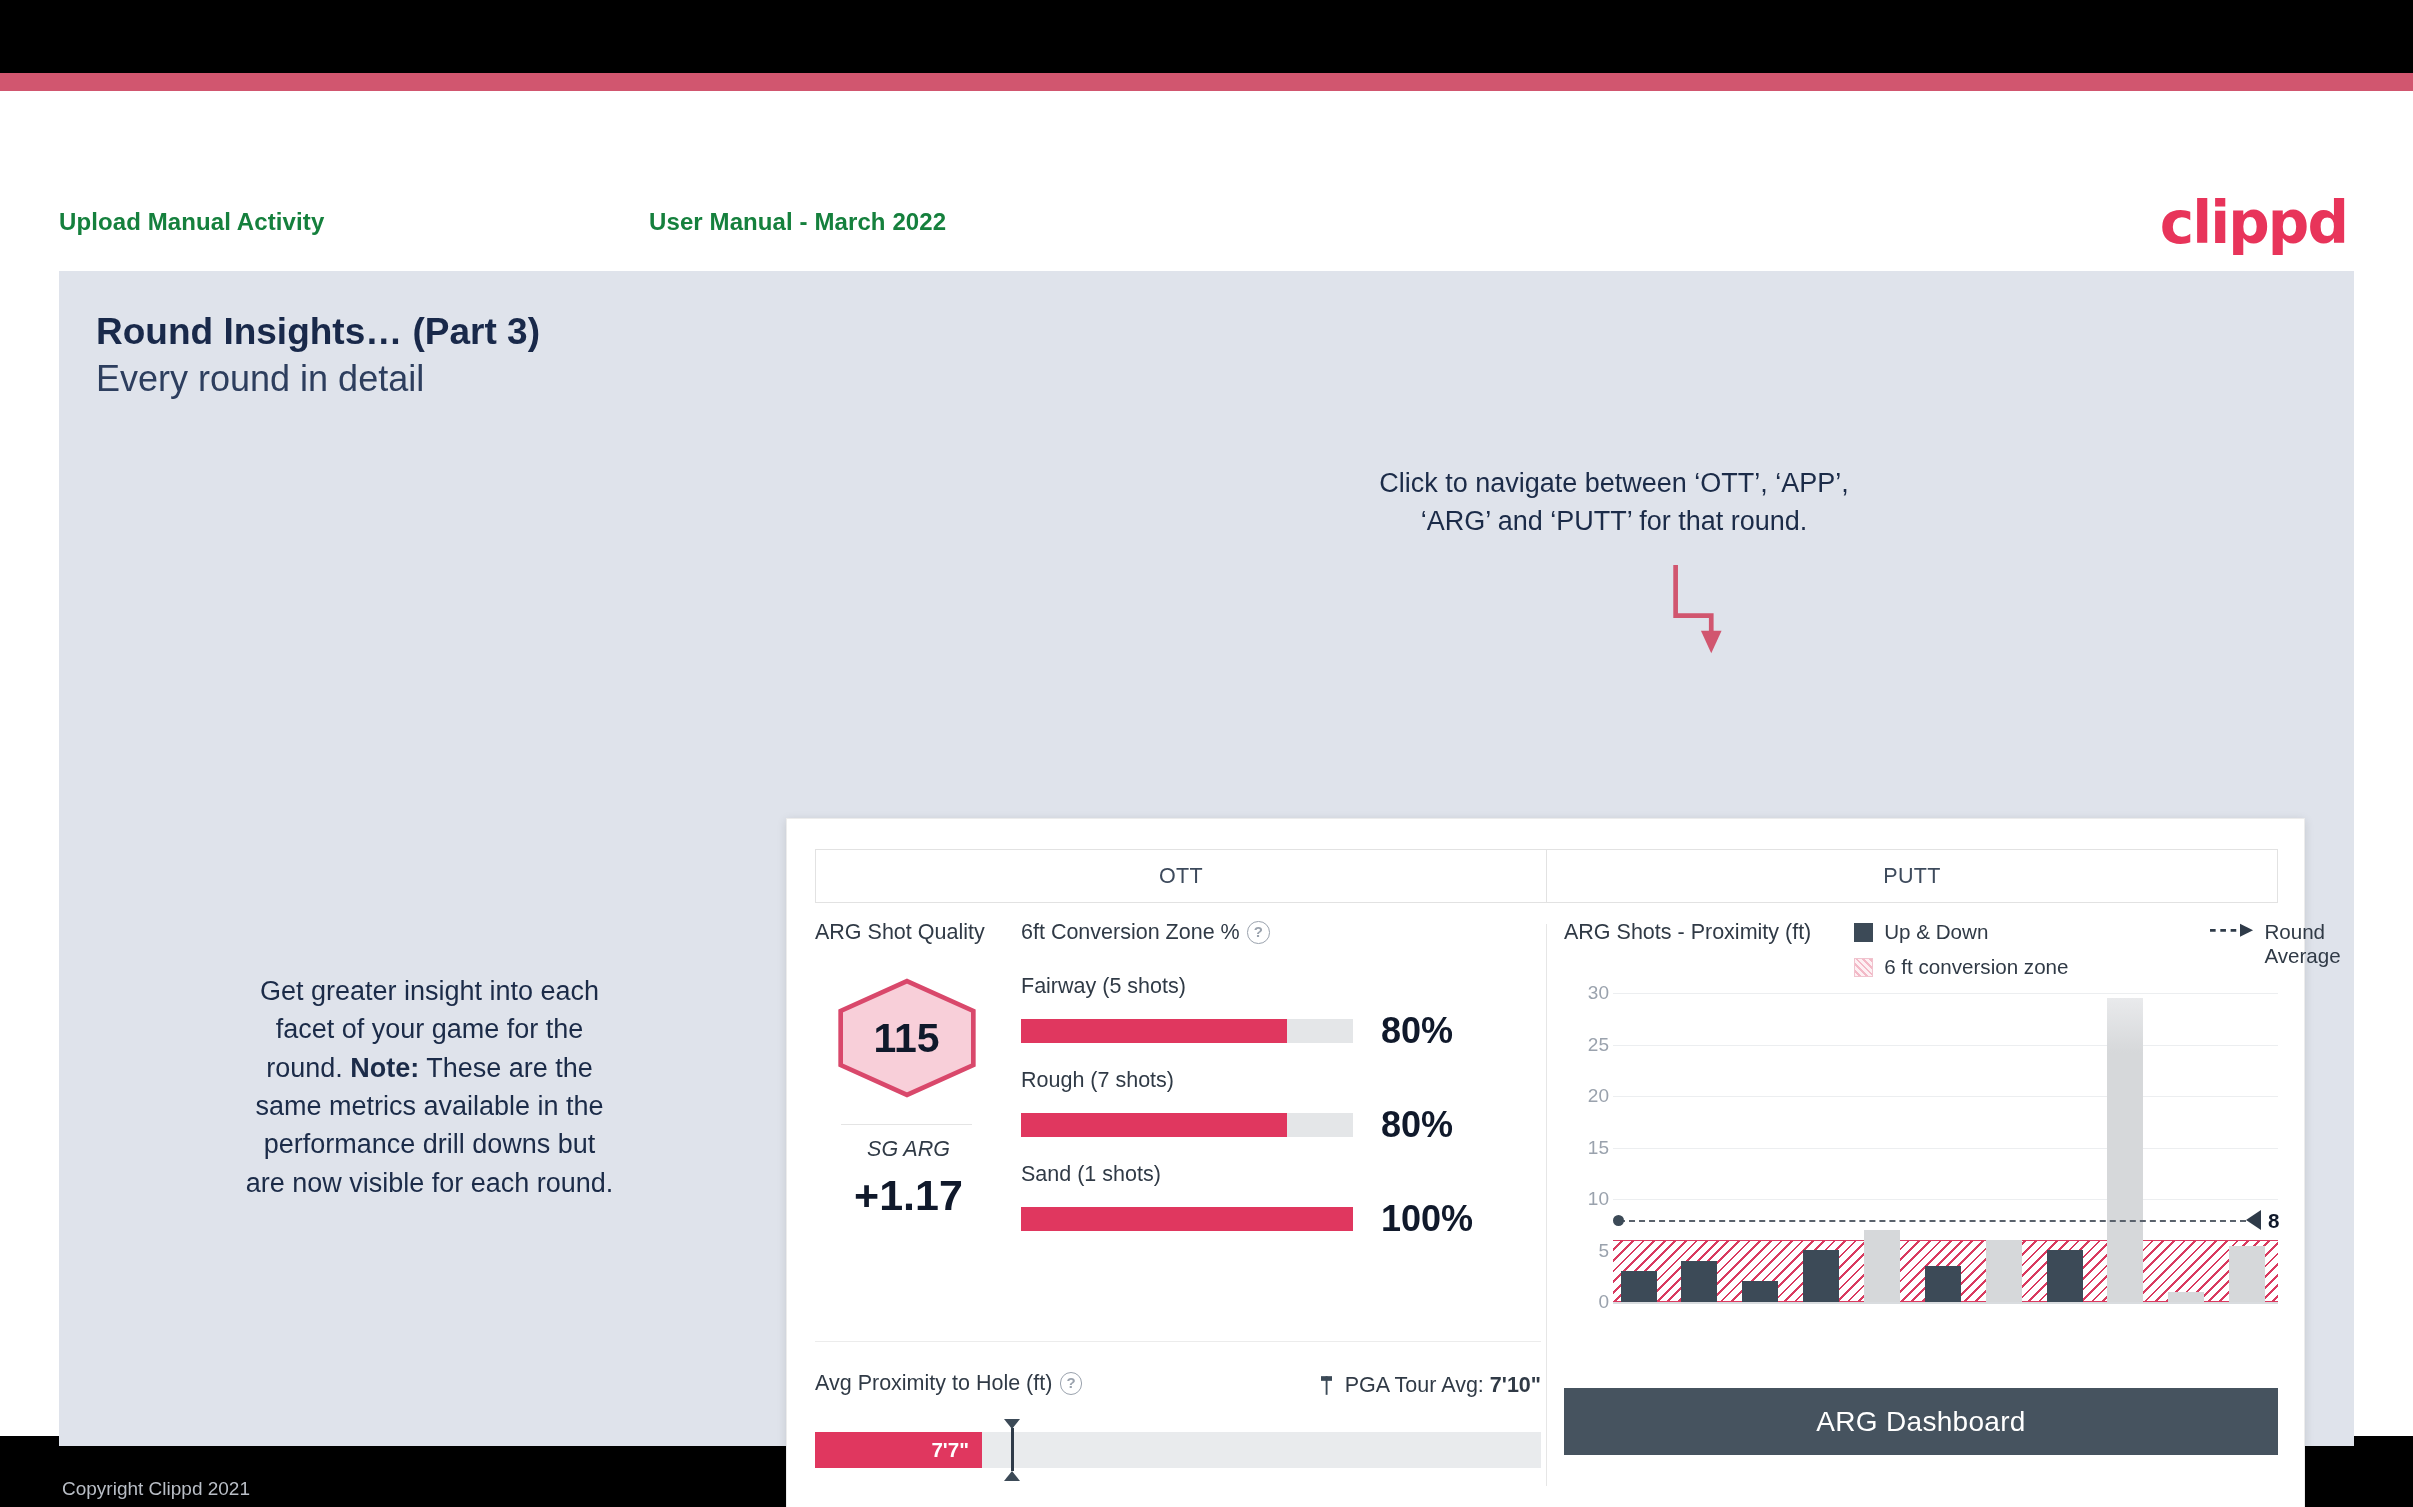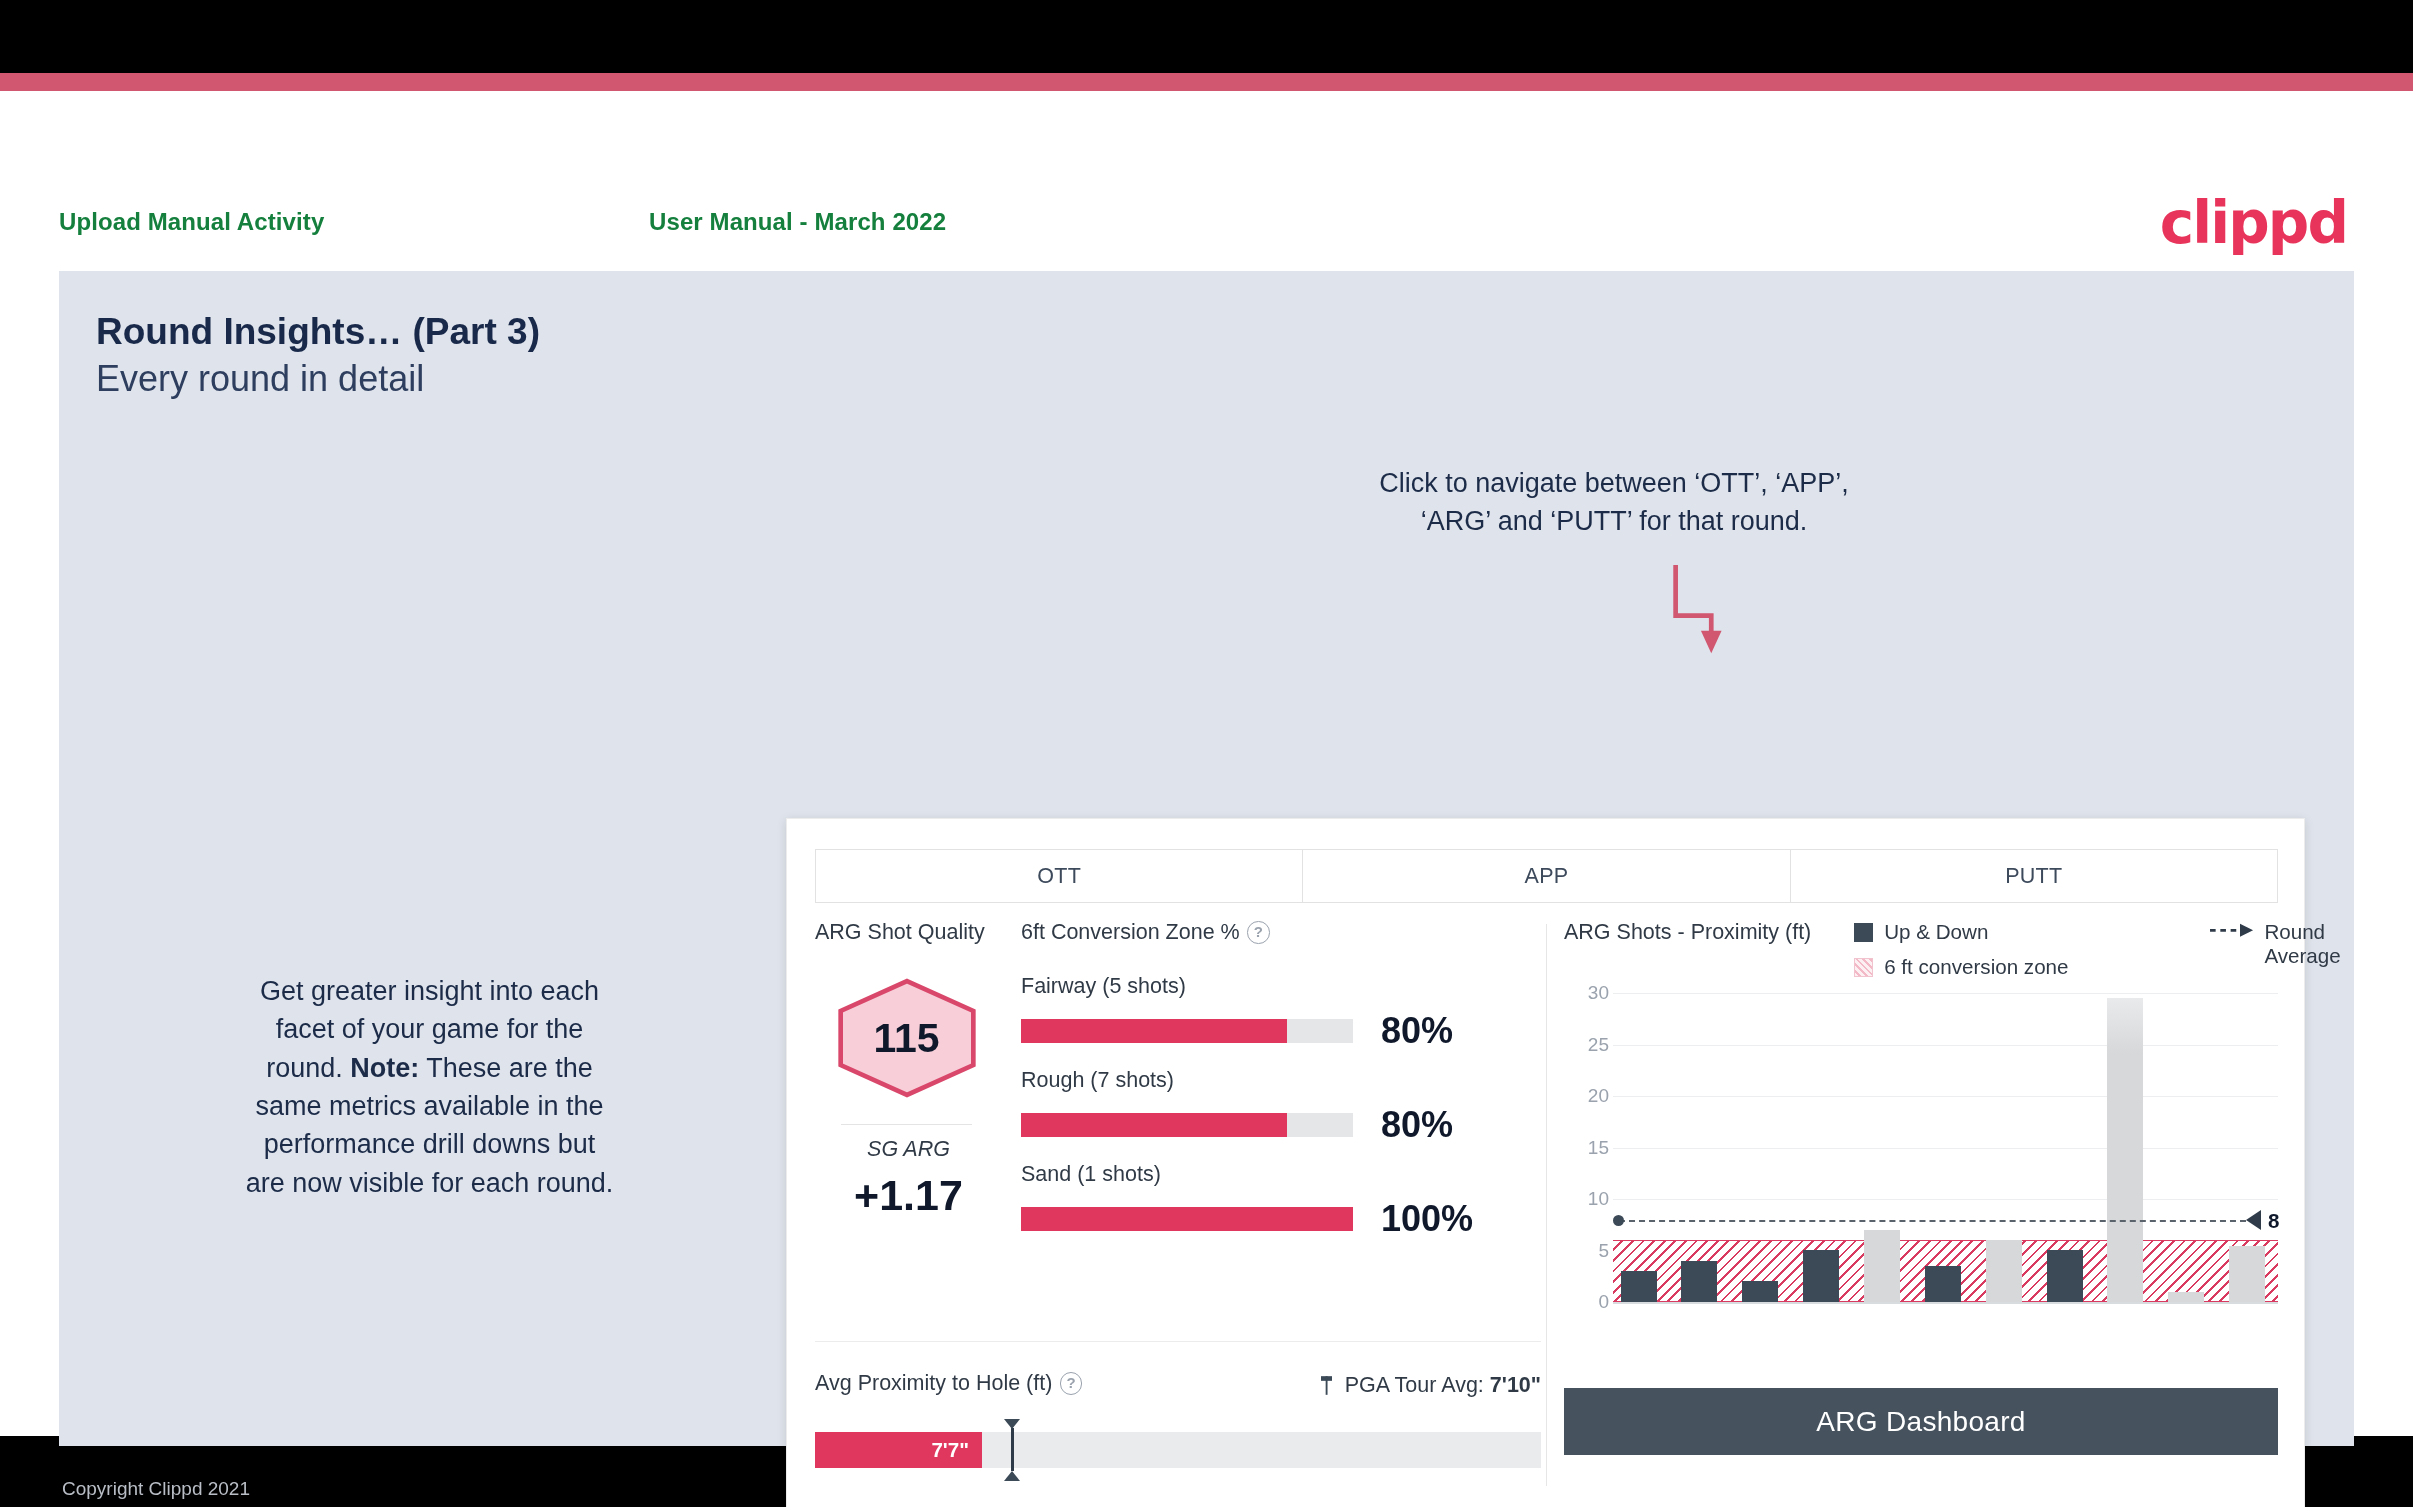--- a/index.html
+++ b/index.html
@@ -197,21 +197,20 @@
     </svg>
 
     <div id="blurb">
       <span>Get greater insight into each facet of your game for the round. </span><b>Note:</b><span> These are the same metrics available in the performance drill downs but are now visible for each round.</span>
     </div>
 
     <div id="card">
 
       <div id="tabs">
         <div class="tab">OTT</div>
-        <div class="tab">APP</div>
         <div class="tab">PUTT</div>
       </div>
 
       <div id="left-col">
 
         <div class="sec-label" id="lbl-shotq">ARG Shot Quality</div>
         <div class="sec-label" id="lbl-conv">
           <span>6ft Conversion Zone %</span><span class="qmark">?</span>
         </div>
 

